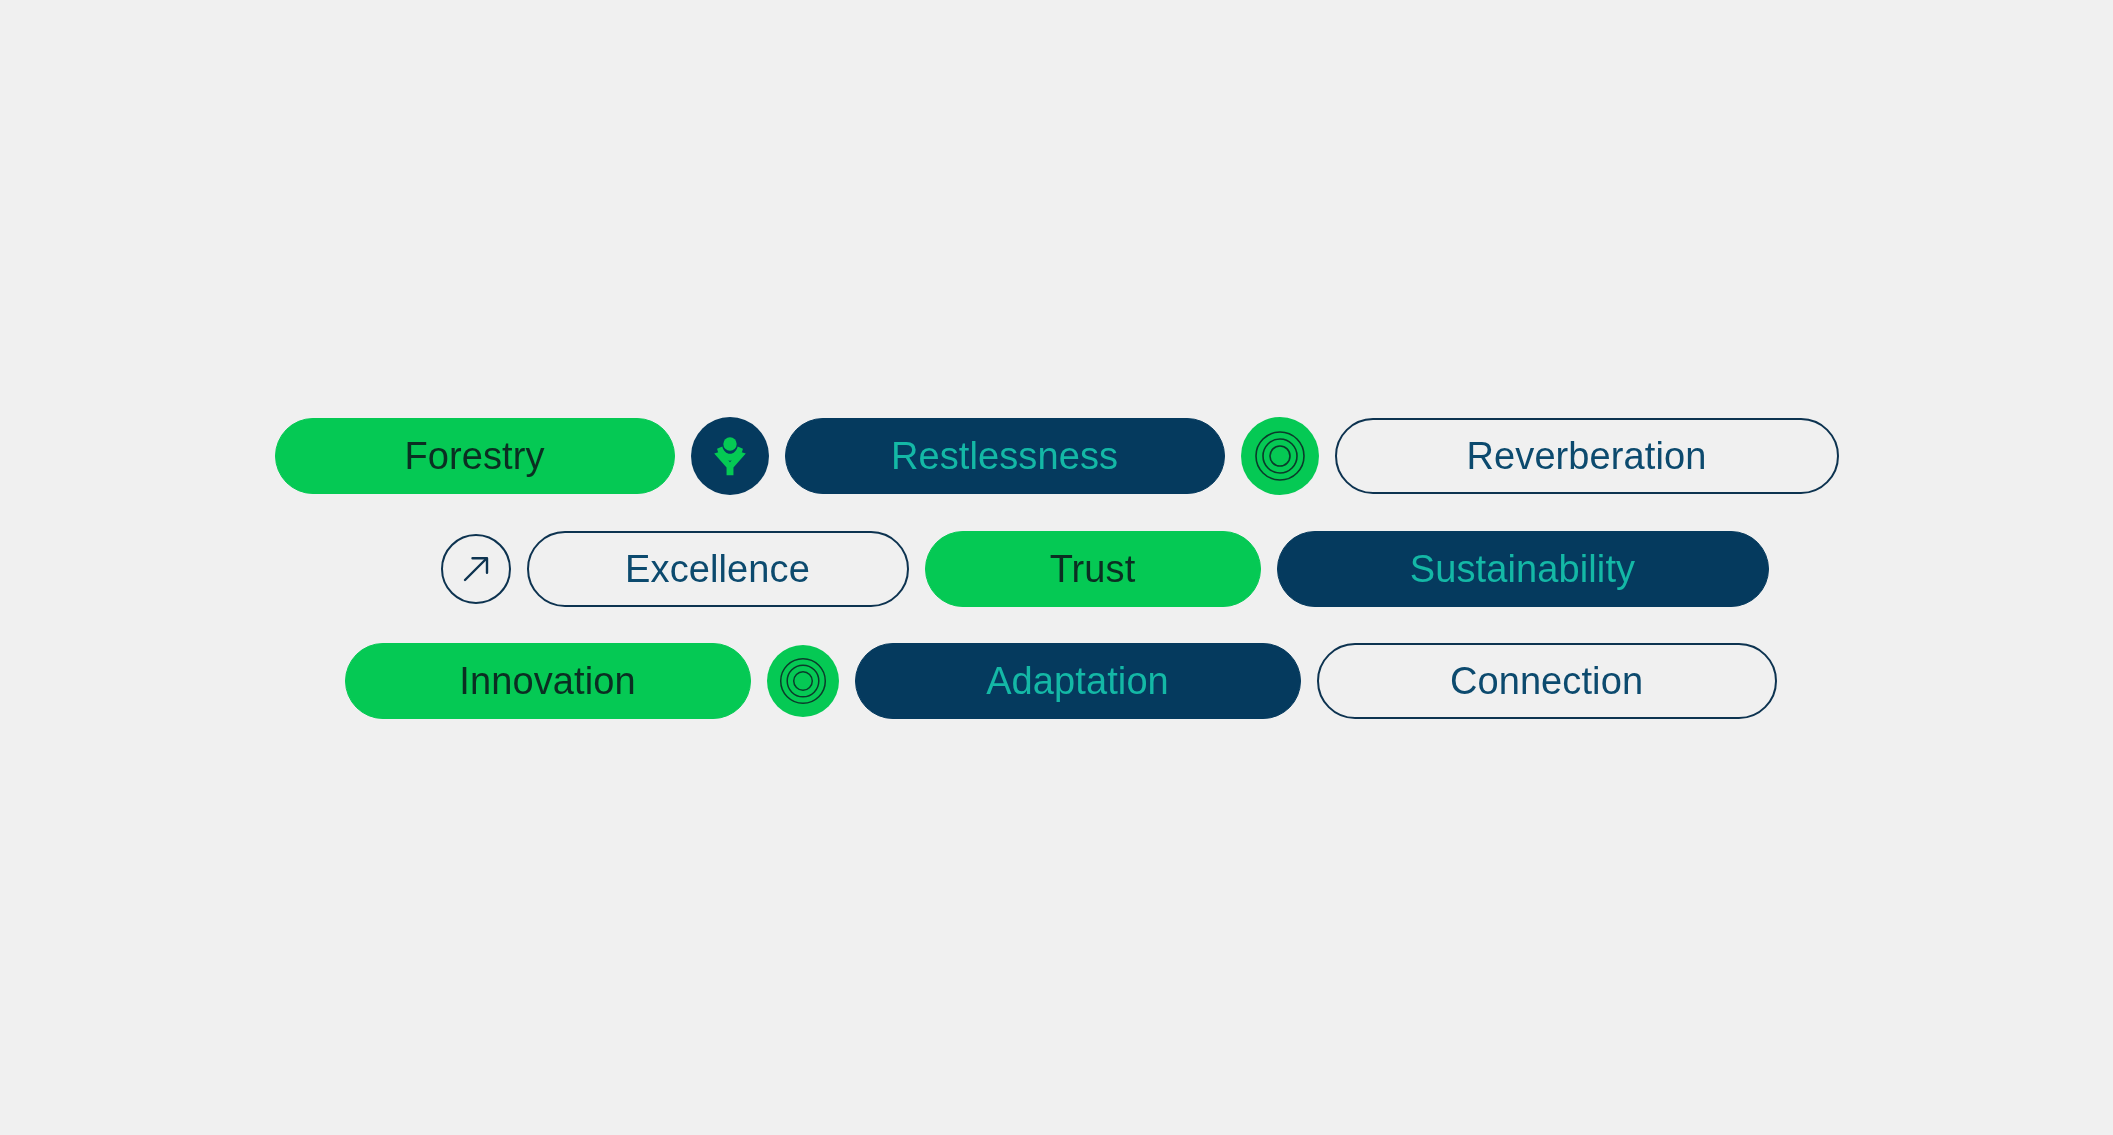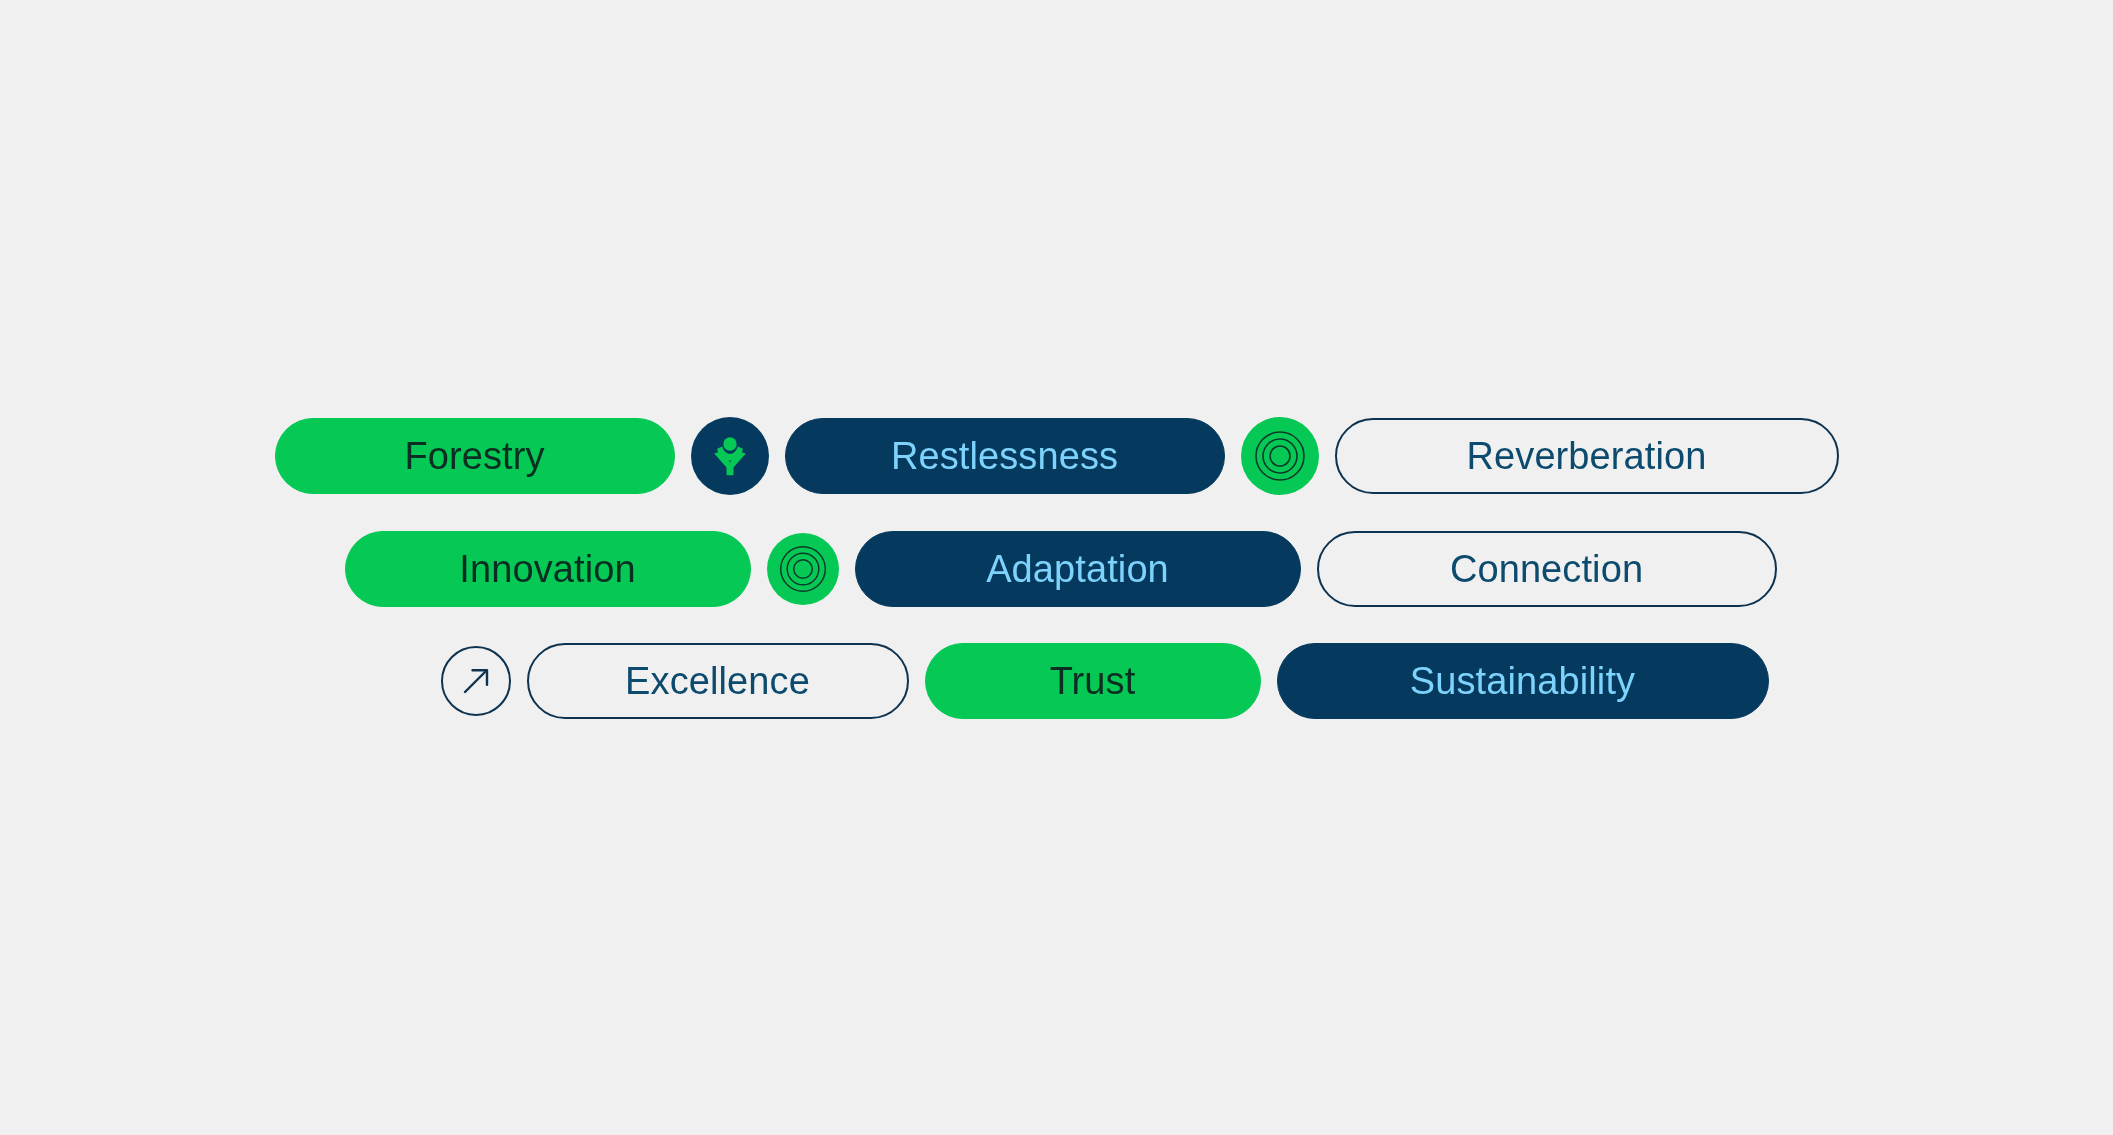--- a/index.html
+++ b/index.html
@@ -54,21 +54,21 @@
   }
 
   .pill.solid-green {
     background: #05c954;
     color: #0b2e22;
     border: 1px solid #05c954;
   }
 
   .pill.solid-navy {
     background: #053a5e;
-    color: #7dd3fc;
+    color: #14b8a6;
     border: 1px solid #053a5e;
   }
 
   .pill.outline {
     background: transparent;
     color: #0c4a6e;
     border: 2px solid #0d3350;
   }
 
   
@@ -141,46 +141,46 @@
       <svg width="56" height="56" viewBox="0 0 56 56" aria-hidden="true">
         <circle cx="28" cy="28" r="24" fill="none" stroke="#0b3a2a" stroke-width="1.6"></circle>
         <circle cx="28" cy="28" r="17" fill="none" stroke="#0b3a2a" stroke-width="1.6"></circle>
         <circle cx="28" cy="28" r="10" fill="none" stroke="#0b3a2a" stroke-width="1.6"></circle>
       </svg>
     </div>
 
     <div class="pill outline w-reverberation">Reverberation</div>
   </div>
 
+  <div class="tag-row row-2">
+
+    <div class="icon-badge outline-ring">
+      <svg width="34" height="34" viewBox="0 0 34 34" aria-hidden="true">
+        <path d="M6 28 L27 7" fill="none" stroke="#0d3350" stroke-width="2.4" stroke-linecap="round"></path>
+        <path d="M13.5 6.2 L28 6.2 L28 20.7" fill="none" stroke="#0d3350" stroke-width="2.4" stroke-linecap="round" stroke-linejoin="round"></path>
+      </svg>
+    </div>
+
+    <div class="pill outline w-excellence">Excellence</div>
+
+    <div class="pill solid-green w-trust">Trust</div>
+
+    <div class="pill solid-navy w-sustainability">Sustainability</div>
+  </div>
+
   <div class="tag-row row-3">
 
     <div class="pill solid-green w-innovation">Innovation</div>
 
     <div class="icon-badge green-fill">
       <svg width="52" height="52" viewBox="0 0 56 56" aria-hidden="true">
         <circle cx="28" cy="28" r="24" fill="none" stroke="#0b3a2a" stroke-width="1.6"></circle>
         <circle cx="28" cy="28" r="17" fill="none" stroke="#0b3a2a" stroke-width="1.6"></circle>
         <circle cx="28" cy="28" r="10" fill="none" stroke="#0b3a2a" stroke-width="1.6"></circle>
       </svg>
     </div>
 
     <div class="pill solid-navy w-adaptation">Adaptation</div>
 
     <div class="pill outline w-connection">Connection</div>
   </div>
 
-  <div class="tag-row row-2">
-
-    <div class="icon-badge outline-ring">
-      <svg width="34" height="34" viewBox="0 0 34 34" aria-hidden="true">
-        <path d="M6 28 L27 7" fill="none" stroke="#0d3350" stroke-width="2.4" stroke-linecap="round"></path>
-        <path d="M13.5 6.2 L28 6.2 L28 20.7" fill="none" stroke="#0d3350" stroke-width="2.4" stroke-linecap="round" stroke-linejoin="round"></path>
-      </svg>
-    </div>
-
-    <div class="pill outline w-excellence">Excellence</div>
-
-    <div class="pill solid-green w-trust">Trust</div>
-
-    <div class="pill solid-navy w-sustainability">Sustainability</div>
-  </div>
-
 </div>
 
 </body></html>

